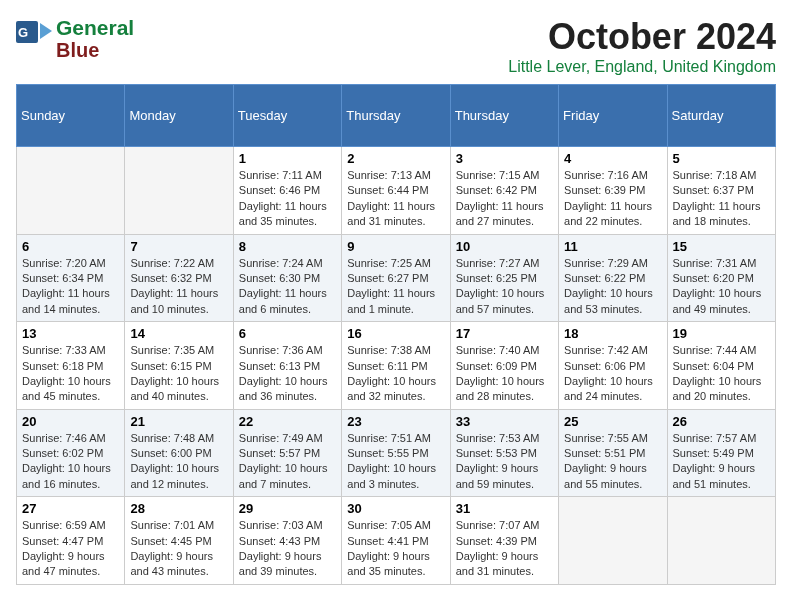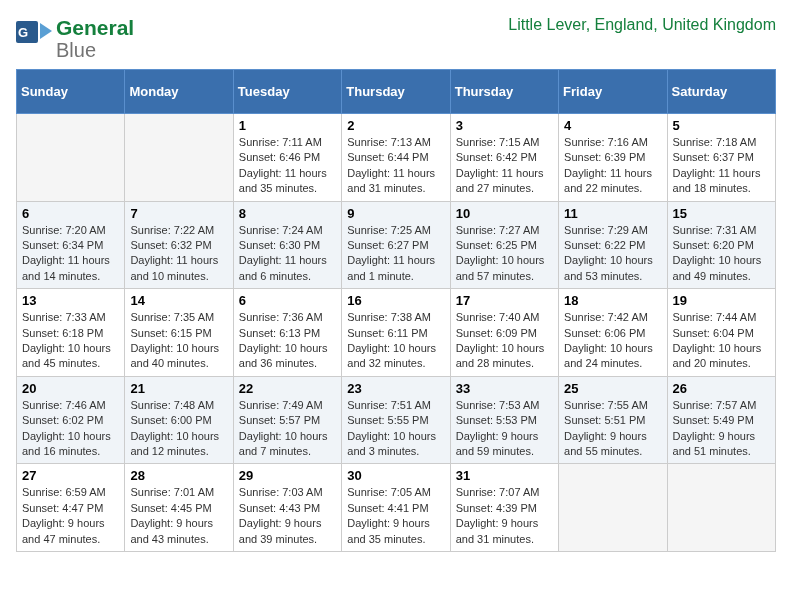--- a/index.html
+++ b/index.html
@@ -39,24 +39,24 @@
       color: #15803d;
     }
     .calendar {
       width: 100%;
       border-collapse: collapse;
       font-size: 11px;
     }
     .calendar th {
       background: #3a6fad;
       color: #fff;
-      padding: 14px 4px;
+      padding: 23px 4px;
       text-align: left;
       font-size: 13px;
-      font-weight: bold;
+      font-weight: normal;
       border: 1px solid #5a8fcd;
     }
     .calendar td {
       border: 1px solid #ccc;
       vertical-align: top;
       padding: 4px 5px;
       min-width: 100px;
       min-height: 80px;
       background: #fff;
     }
@@ -86,25 +86,26 @@
 <div class="header">
   <div class="logo">
     <div class="logo-wrapper">
       <svg width="36" height="36" viewBox="0 0 36 36">
         <rect x="0" y="0" width="22" height="22" rx="2" fill="#2a5a8c"></rect>
         <text x="2" y="16" font-family="Arial" font-weight="bold" font-size="13" fill="white">G</text>
         <polygon points="24,2 36,10 24,18" fill="#5a9fd4"></polygon>
       </svg>
       <div>
         <div style="font-size:21px;font-weight:bold;color:#15803d;line-height:1.1">General</div>
-        <div style="font-size:20px;font-weight:normal;color:#737373;line-height:1.1">Blue</div>
+        <div style="font-size:20px;font-weight:bold;color:#7f1d1d;line-height:1.1">Blue</div>
       </div>
     </div>
   </div>
   <div class="title-block">
+    <div class="month-title">October 2024</div>
     <div class="location">Little Lever, England, United Kingdom</div>
   </div>
 </div>
 
 <table class="calendar">
   <thead>
     <tr>
     <th>Sunday</th>
         <th>Monday</th>
         <th>Tuesday</th>

